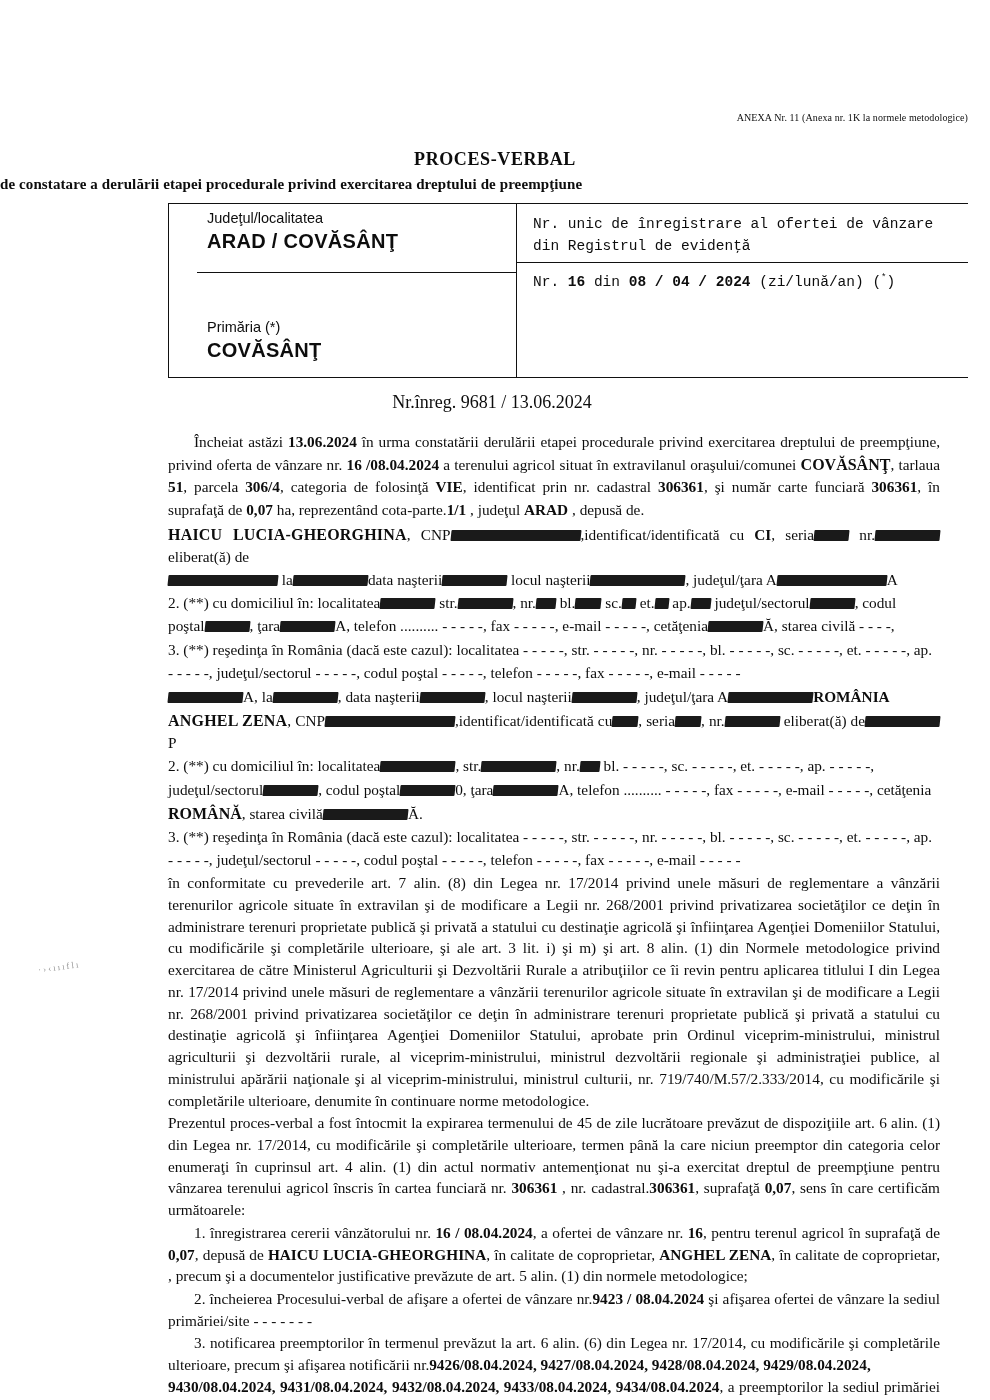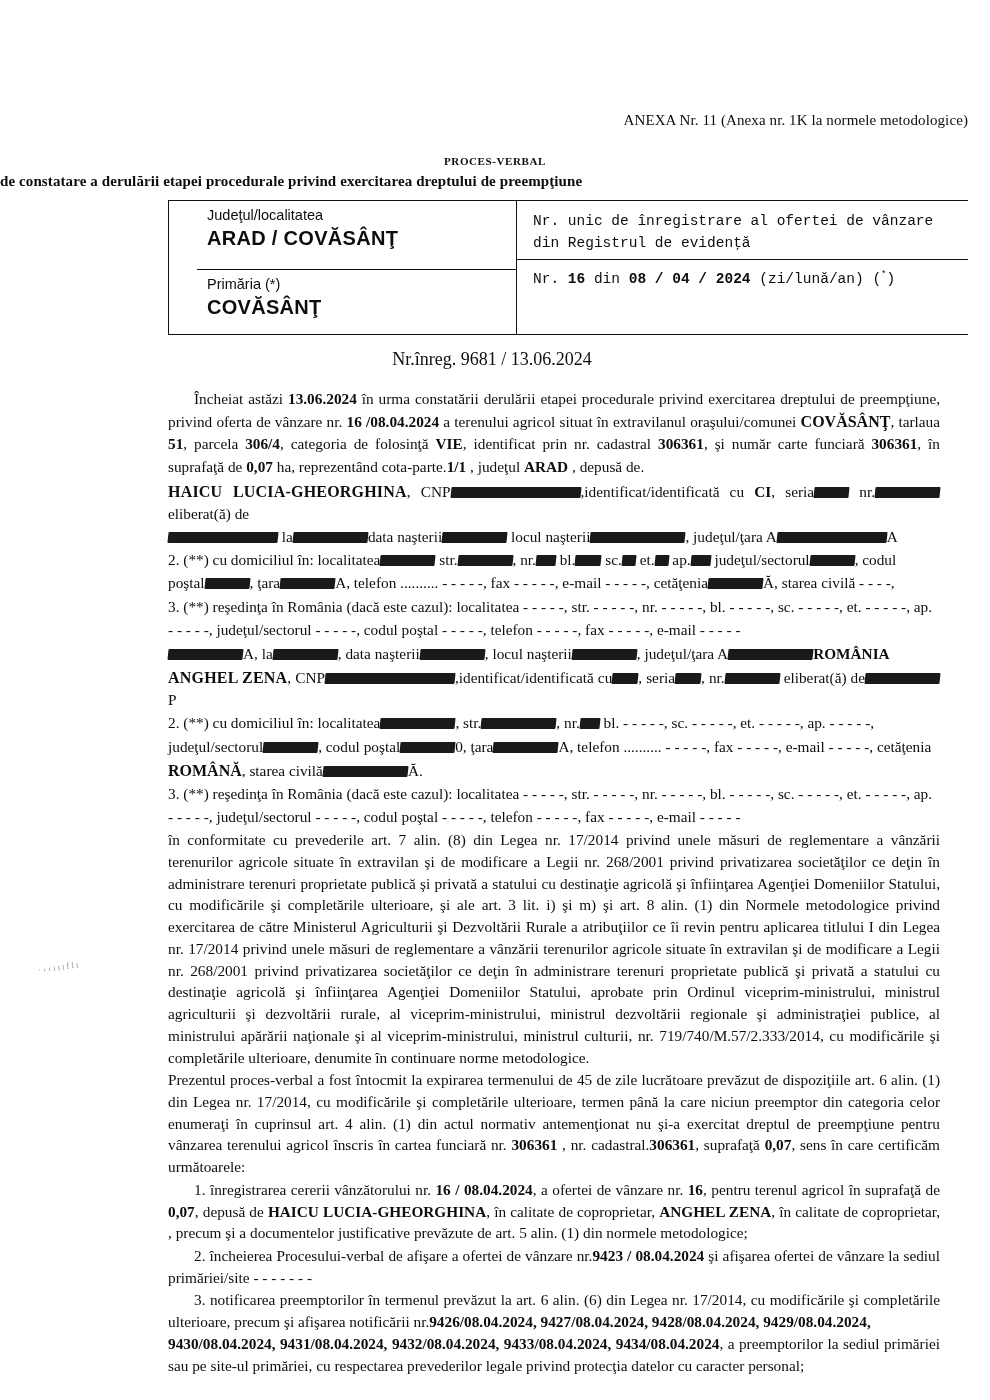--- a/index.html
+++ b/index.html
@@ -17,28 +17,28 @@
   .page {
     position: relative;
     width: 990px;
     min-height: 1400px;
     padding: 0;
     box-sizing: border-box;
   }
   
   .anexa-line {
     text-align: right;
-    font-size: 15px;
+    font-size: 10px;
     padding: 112px 22px 0 0;
     letter-spacing: .1px;
   }
   .doc-title {
     text-align: center;
     font-weight: bold;
-    font-size: 11px;
+    font-size: 18px;
     letter-spacing: .6px;
     margin-top: 26px;
   }
   .doc-subtitle {
     font-weight: bold;
     font-size: 15px;
     margin-top: 6px;
     letter-spacing: .1px;
   }
   
@@ -60,20 +60,21 @@
     padding: 6px 10px 8px 10px;
     font-family: "Liberation Sans", sans-serif;
     font-size: 14.5px;
   }
   .id-left .cell.top {
     border-bottom: 1.4px solid #111;
     min-height: 54px;
   }
   .id-left .cell.bot {
     min-height: 50px;
+    margin-top: 40px;
   }
   .id-left .value {
     font-weight: bold;
     font-size: 20px;
     margin-top: 4px;
     letter-spacing: .3px;
   }
   .id-right {
     flex: 1;
     box-sizing: border-box;

